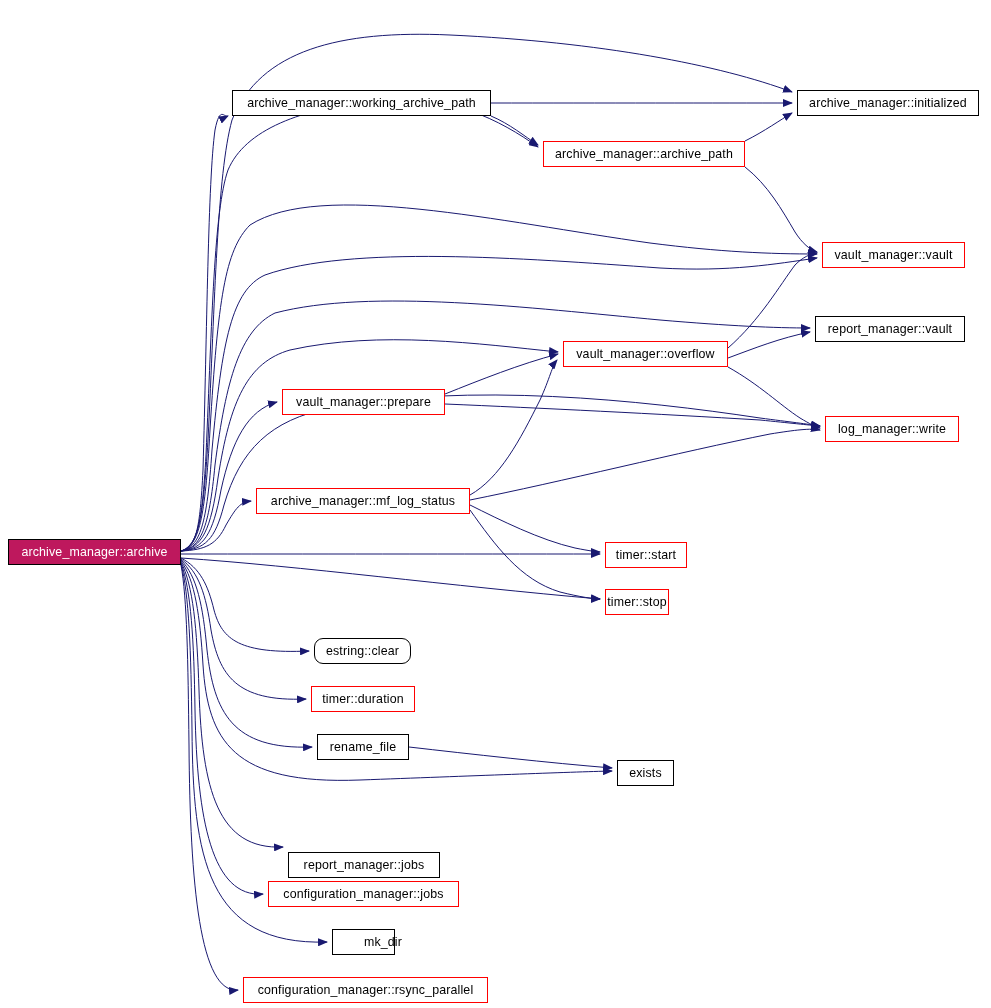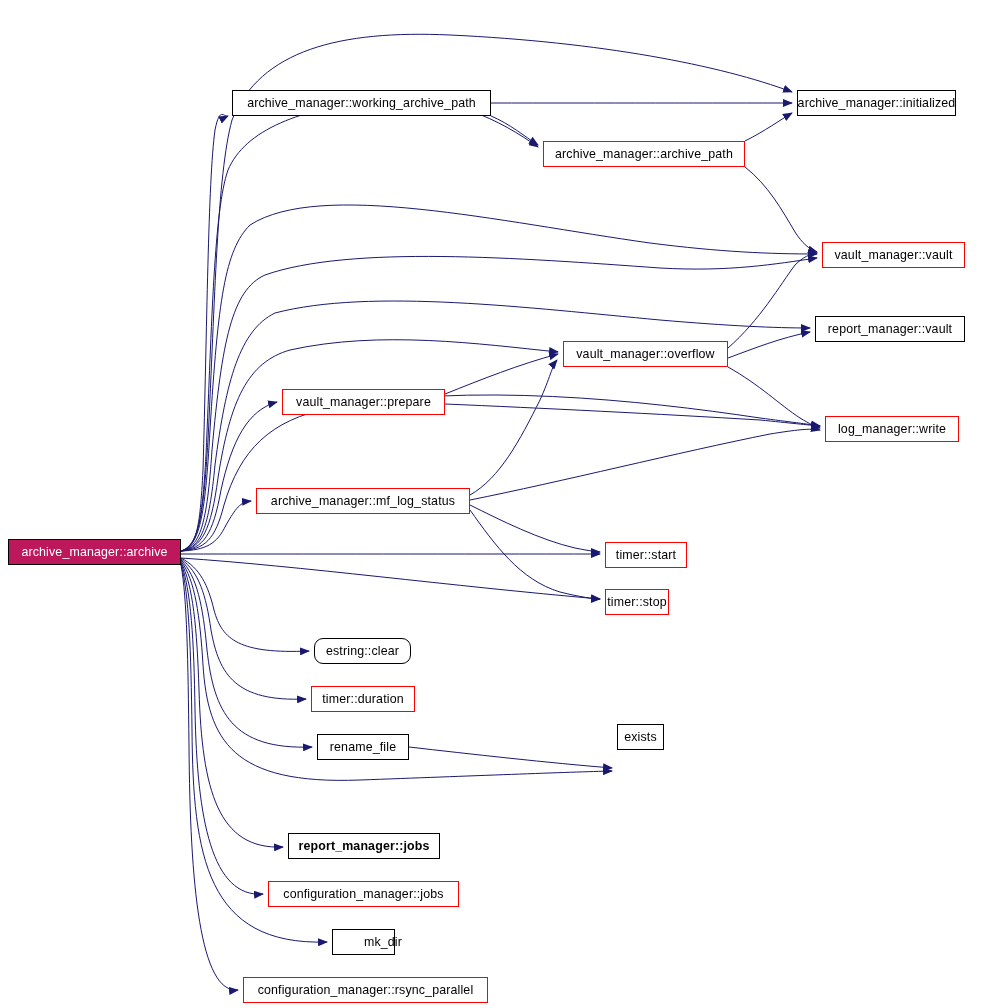--- a/index.html
+++ b/index.html
@@ -105,21 +105,21 @@
   <div id="nodes-group">
       <div class="gnode root" style="left: 8px; top: 539px; width: 173px;">
         <span class="lbl">archive_manager::archive</span>
       </div>
       <div class="gnode" style="left: 232px; top: 90px; width: 259px;">
         <span class="lbl">archive_manager::working_archive_path</span>
       </div>
       <div class="gnode red" style="left: 543px; top: 141px; width: 202px;">
         <span class="lbl">archive_manager::archive_path</span>
       </div>
-      <div class="gnode" style="left: 797px; top: 90px; width: 159px;">
+      <div class="gnode" style="left: 797px; top: 90px; width: 182px;">
         <span class="lbl">archive_manager::initialized</span>
       </div>
       <div class="gnode red" style="left: 822px; top: 242px; width: 143px;">
         <span class="lbl">vault_manager::vault</span>
       </div>
       <div class="gnode" style="left: 815px; top: 316px; width: 150px; justify-content: center;">
         <span class="lbl">report_manager::vault</span>
       </div>
       <div class="gnode red" style="left: 563px; top: 341px; width: 165px;">
         <span class="lbl">vault_manager::overflow</span>
@@ -141,24 +141,24 @@
       </div>
       <div class="gnode" style="left: 314px; top: 638px; width: 97px; border-radius: 9px;">
         <span class="lbl">estring::clear</span>
       </div>
       <div class="gnode red" style="left: 311px; top: 686px; width: 104px;">
         <span class="lbl">timer::duration</span>
       </div>
       <div class="gnode" style="left: 317px; top: 734px; width: 92px;">
         <span class="lbl">rename_file</span>
       </div>
-      <div class="gnode" style="left: 617px; top: 724px; width: 47px;">
+      <div class="gnode" style="left: 617px; top: 760px; width: 57px;">
         <span class="lbl">exists</span>
       </div>
-      <div class="gnode" style="left: 288px; top: 833px; width: 152px; font-weight: bold;">
+      <div class="gnode" style="left: 288px; top: 852px; width: 152px;">
         <span class="lbl">report_manager::jobs</span>
       </div>
       <div class="gnode red" style="left: 268px; top: 881px; width: 191px;">
         <span class="lbl">configuration_manager::jobs</span>
       </div>
       <div class="gnode" style="left: 332px; top: 929px; width: 63px; padding-left: 39px;">
         <span class="lbl">mk_dir</span>
       </div>
       <div class="gnode red" style="left: 243px; top: 977px; width: 245px;">
         <span class="lbl">configuration_manager::rsync_parallel</span>

